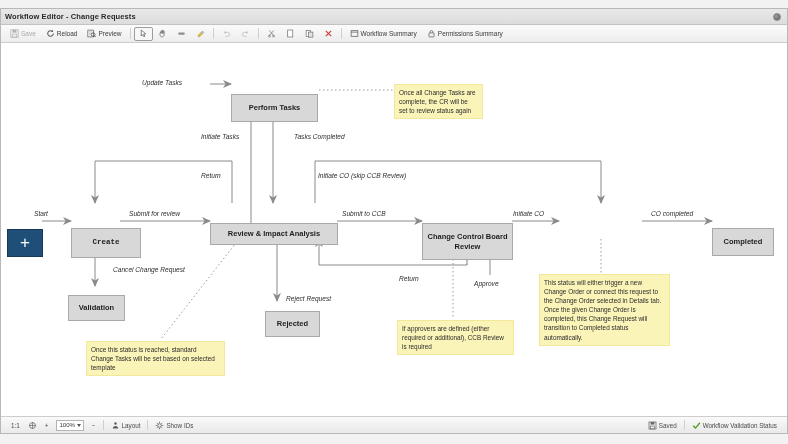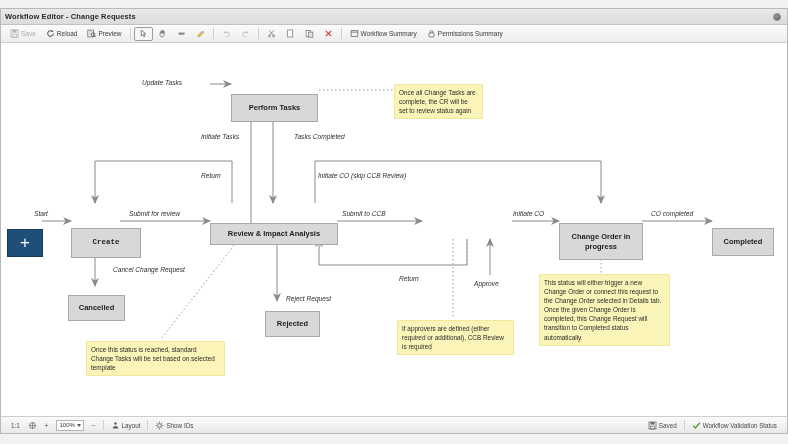--- a/index.html
+++ b/index.html
@@ -328,31 +328,31 @@
     </div>
 
     <div class="node" style="left:209px; top:180px; width:128px; height:22px;">
       <span>Review &amp; Impact Analysis</span>
     </div>
 
     <div class="node" style="left:230px; top:51px; width:87px; height:28px;">
       <span>Perform Tasks</span>
     </div>
 
-
-    <div class="node" style="left:558px; top:180px; width:84px; height:37px;">
-      <span>Change Order in progress</span>
-    </div>
+    <div class="node" style="left:421px; top:180px; width:91px; height:37px;">
+      <span>Change Control Board Review</span>
+    </div>
+
 
     <div class="node" style="left:711px; top:185px; width:62px; height:28px;">
       <span>Completed</span>
     </div>
 
     <div class="node" style="left:67px; top:252px; width:57px; height:26px;">
-      <span>Cancelled</span>
+      <span>Validation</span>
     </div>
 
     <div class="node" style="left:264px; top:268px; width:55px; height:26px;">
       <span>Rejected</span>
     </div>
 
     <div class="elabel" style="left:33px; top:167px;">Start</div>
     <div class="elabel" style="left:128px; top:167px;">Submit for review</div>
     <div class="elabel" style="left:112px; top:223px;">Cancel Change Request</div>
     <div class="elabel" style="left:141px; top:36px;">Update Tasks</div>

